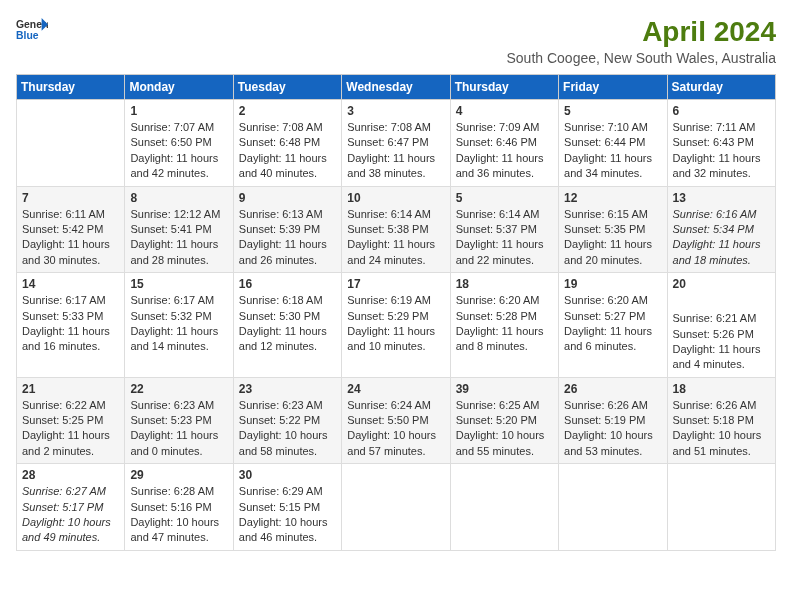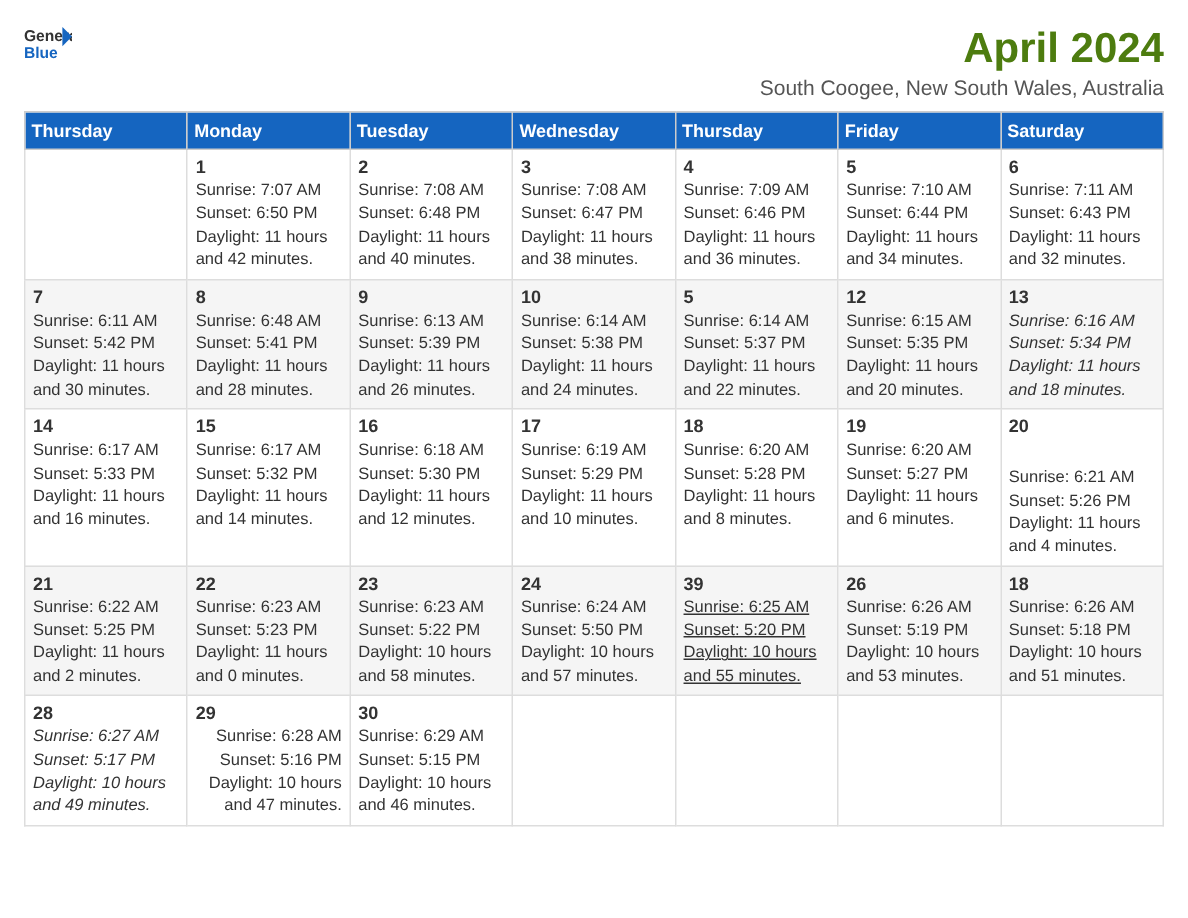--- a/index.html
+++ b/index.html
@@ -147,21 +147,21 @@
       <tr>
         <td>
           <span class="day-number">7</span>
           <div class="cell-info" style="white-space: pre-line;">Sunrise: 6:11 AM
 Sunset: 5:42 PM
 Daylight: 11 hours
 and 30 minutes.</div>
         </td>
         <td>
           <span class="day-number">8</span>
-          <div class="cell-info" style="white-space: pre-line;">Sunrise: 6:48 AM
+          <div class="cell-info" style="white-space: pre-line;">Sunrise: 12:12 AM
 Sunset: 5:41 PM
 Daylight: 11 hours
 and 28 minutes.</div>
         </td>
         <td>
           <span class="day-number">9</span>
           <div class="cell-info" style="white-space: pre-line;">Sunrise: 6:13 AM
 Sunset: 5:39 PM
 Daylight: 11 hours
 and 26 minutes.</div>
@@ -270,21 +270,21 @@
         </td>
         <td>
           <span class="day-number">24</span>
           <div class="cell-info" style="white-space: pre-line;">Sunrise: 6:24 AM
 Sunset: 5:50 PM
 Daylight: 10 hours
 and 57 minutes.</div>
         </td>
         <td>
           <span class="day-number">39</span>
-          <div class="cell-info" style="white-space: pre-line; text-decoration: underline;">Sunrise: 6:25 AM
+          <div class="cell-info" style="white-space: pre-line;">Sunrise: 6:25 AM
 Sunset: 5:20 PM
 Daylight: 10 hours
 and 55 minutes.</div>
         </td>
         <td>
           <span class="day-number">26</span>
           <div class="cell-info" style="white-space: pre-line;">Sunrise: 6:26 AM
 Sunset: 5:19 PM
 Daylight: 10 hours
 and 53 minutes.</div>
@@ -300,21 +300,21 @@
       <tr>
         <td>
           <span class="day-number">28</span>
           <div class="cell-info" style="white-space: pre-line; font-style: italic;">Sunrise: 6:27 AM
 Sunset: 5:17 PM
 Daylight: 10 hours
 and 49 minutes.</div>
         </td>
         <td>
           <span class="day-number">29</span>
-          <div class="cell-info" style="white-space: pre-line; text-align: right;">Sunrise: 6:28 AM
+          <div class="cell-info" style="white-space: pre-line;">Sunrise: 6:28 AM
 Sunset: 5:16 PM
 Daylight: 10 hours
 and 47 minutes.</div>
         </td>
         <td>
           <span class="day-number">30</span>
           <div class="cell-info" style="white-space: pre-line;">Sunrise: 6:29 AM
 Sunset: 5:15 PM
 Daylight: 10 hours
 and 46 minutes.</div>

